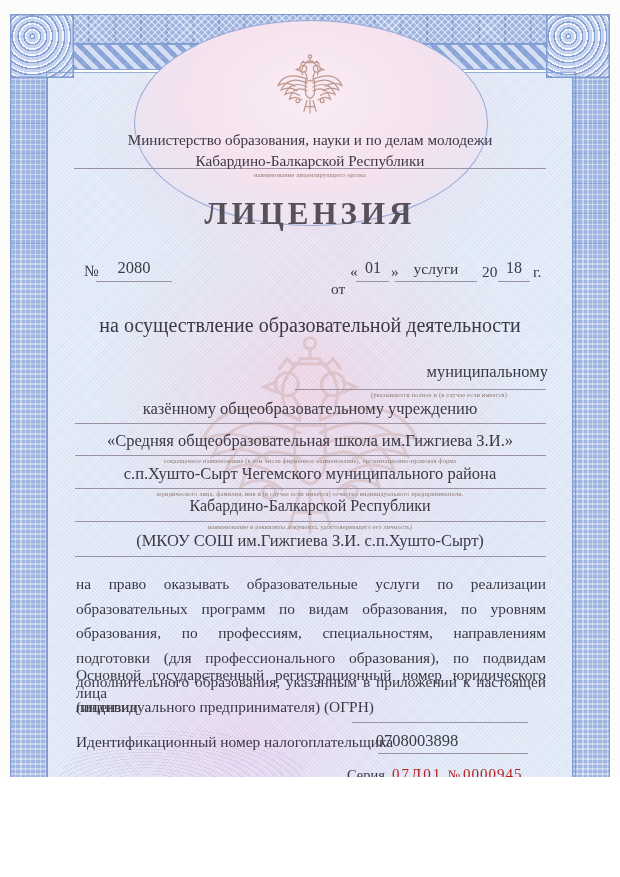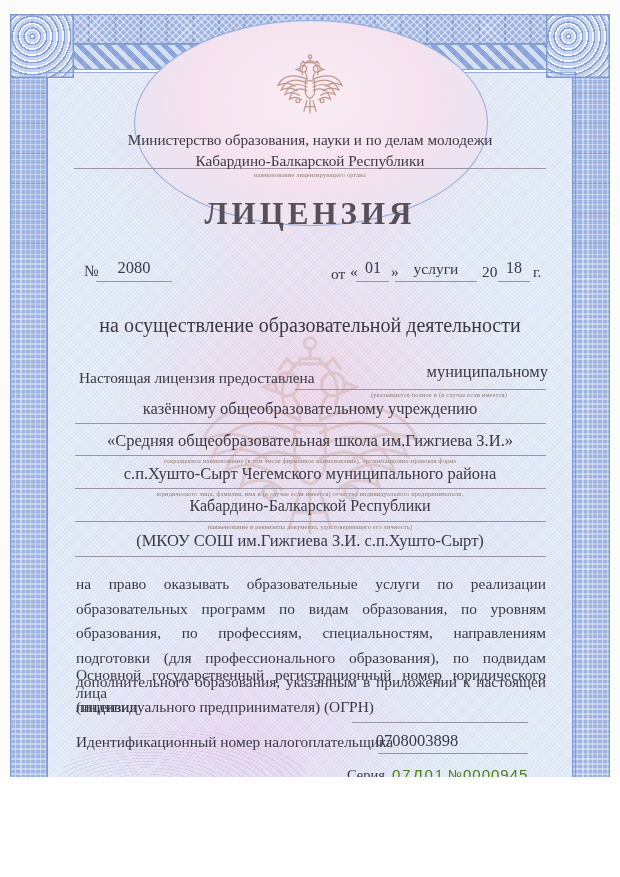--- a/index.html
+++ b/index.html
@@ -55,21 +55,21 @@
   
   .t{position:absolute;z-index:10;}
   .center{text-align:center;}
   .ministry{left:60px;top:129px;width:500px;font-size:15.2px;line-height:21px;}
   .cap{font-size:6.3px;color:#8d7b70;letter-spacing:.2px;z-index:10;position:absolute;}
   .title{left:0;top:196px;width:620px;font-size:31px;font-weight:bold;letter-spacing:4px;color:#575059;}
   .fs15{font-size:15.4px;} .fill{font-size:16.5px;}
   .u{position:absolute;z-index:9;height:0;border-bottom:1px solid #9b93a1;}
   .para{left:76px;top:572px;width:470px;font-size:15.4px;line-height:24.6px;text-align:justify;}
   .jline{text-align:justify;text-align-last:justify;}
-  .mono{font-family:Liberation Sans, sans-serif;color:#4d7c0f;}
+  .mono{font-family:Liberation Serif, serif;color:#b91c1c;}
   .printer{left:0;top:852px;width:620px;font-size:6.5px;color:#7f8aa8;font-family:"Liberation Sans","DejaVu Sans",sans-serif;}
 </style>
 </head>
 <body>
 
 <div class="page">
 
   <div class="content-bg"></div>
   <div class="band" style="left:10px;top:14px;width:600px;height:30px;"></div>
   <div class="strip" style="left:44px;top:44px;width:532px;height:26px;"></div>
@@ -140,35 +140,34 @@
     <div>Кабардино-Балкарской Республики</div>
   </div>
   <div class="u" style="left:74px;top:168px;width:472px;"></div>
   <div class="cap center" style="left:60px;top:171px;width:500px;">наименование лицензирующего органа</div>
 
   <div class="t title center">ЛИЦЕНЗИЯ</div>
 
   <div class="t fs15" style="left:84px;top:262px;">№</div>
   <div class="t center" style="left:98px;top:258px;width:72px;font-size:16.5px;">2080</div>
   <div class="u" style="left:96px;top:281px;width:76px;"></div>
-  <div class="t fs15" style="left:331px;top:265px;">от</div>
+  <div class="t fs15" style="left:331px;top:280px;">от</div>
   <div class="t fs15" style="left:350px;top:263px;">«</div>
   <div class="t center" style="left:356px;top:259px;width:34px;font-size:16px;">01</div>
   <div class="u" style="left:356px;top:281px;width:33px;"></div>
   <div class="t fs15" style="left:391px;top:263px;">»</div>
   <div class="t center" style="left:396px;top:260px;width:80px;font-size:15.5px;">услуги</div>
   <div class="u" style="left:395px;top:281px;width:82px;"></div>
   <div class="t fs15" style="left:482px;top:263px;">20</div>
   <div class="t center" style="left:499px;top:259px;width:30px;font-size:16px;">18</div>
   <div class="u" style="left:498px;top:281px;width:32px;"></div>
   <div class="t fs15" style="left:533px;top:263px;">г.</div>
 
   <div class="t center" style="left:60px;top:314px;width:500px;font-size:20px;">на осуществление образовательной деятельности</div>
 
-  <div class="t fs15" style="left:79px;top:369px;">Настоящая лицензия предоставлена</div>
   <div class="t center fill" style="left:310px;top:362px;width:238px;text-align:right;">муниципальному</div>
   <div class="u" style="left:295px;top:389px;width:251px;"></div>
   <div class="cap center" style="left:330px;top:391px;width:218px;">(указываются полное и (в случае если имеется)</div>
 
   <div class="t center fill" style="left:60px;top:399px;width:500px;">казённому общеобразовательному учреждению</div>
   <div class="u" style="left:75px;top:423px;width:471px;"></div>
 
   <div class="t center fill" style="left:60px;top:431px;width:500px;">«Средняя общеобразовательная школа им.Гижгиева З.И.»</div>
   <div class="u" style="left:75px;top:455px;width:471px;"></div>
   <div class="cap center" style="left:60px;top:457px;width:500px;">сокращенное наименование (в том числе фирменное наименование), организационно-правовая форма</div>

